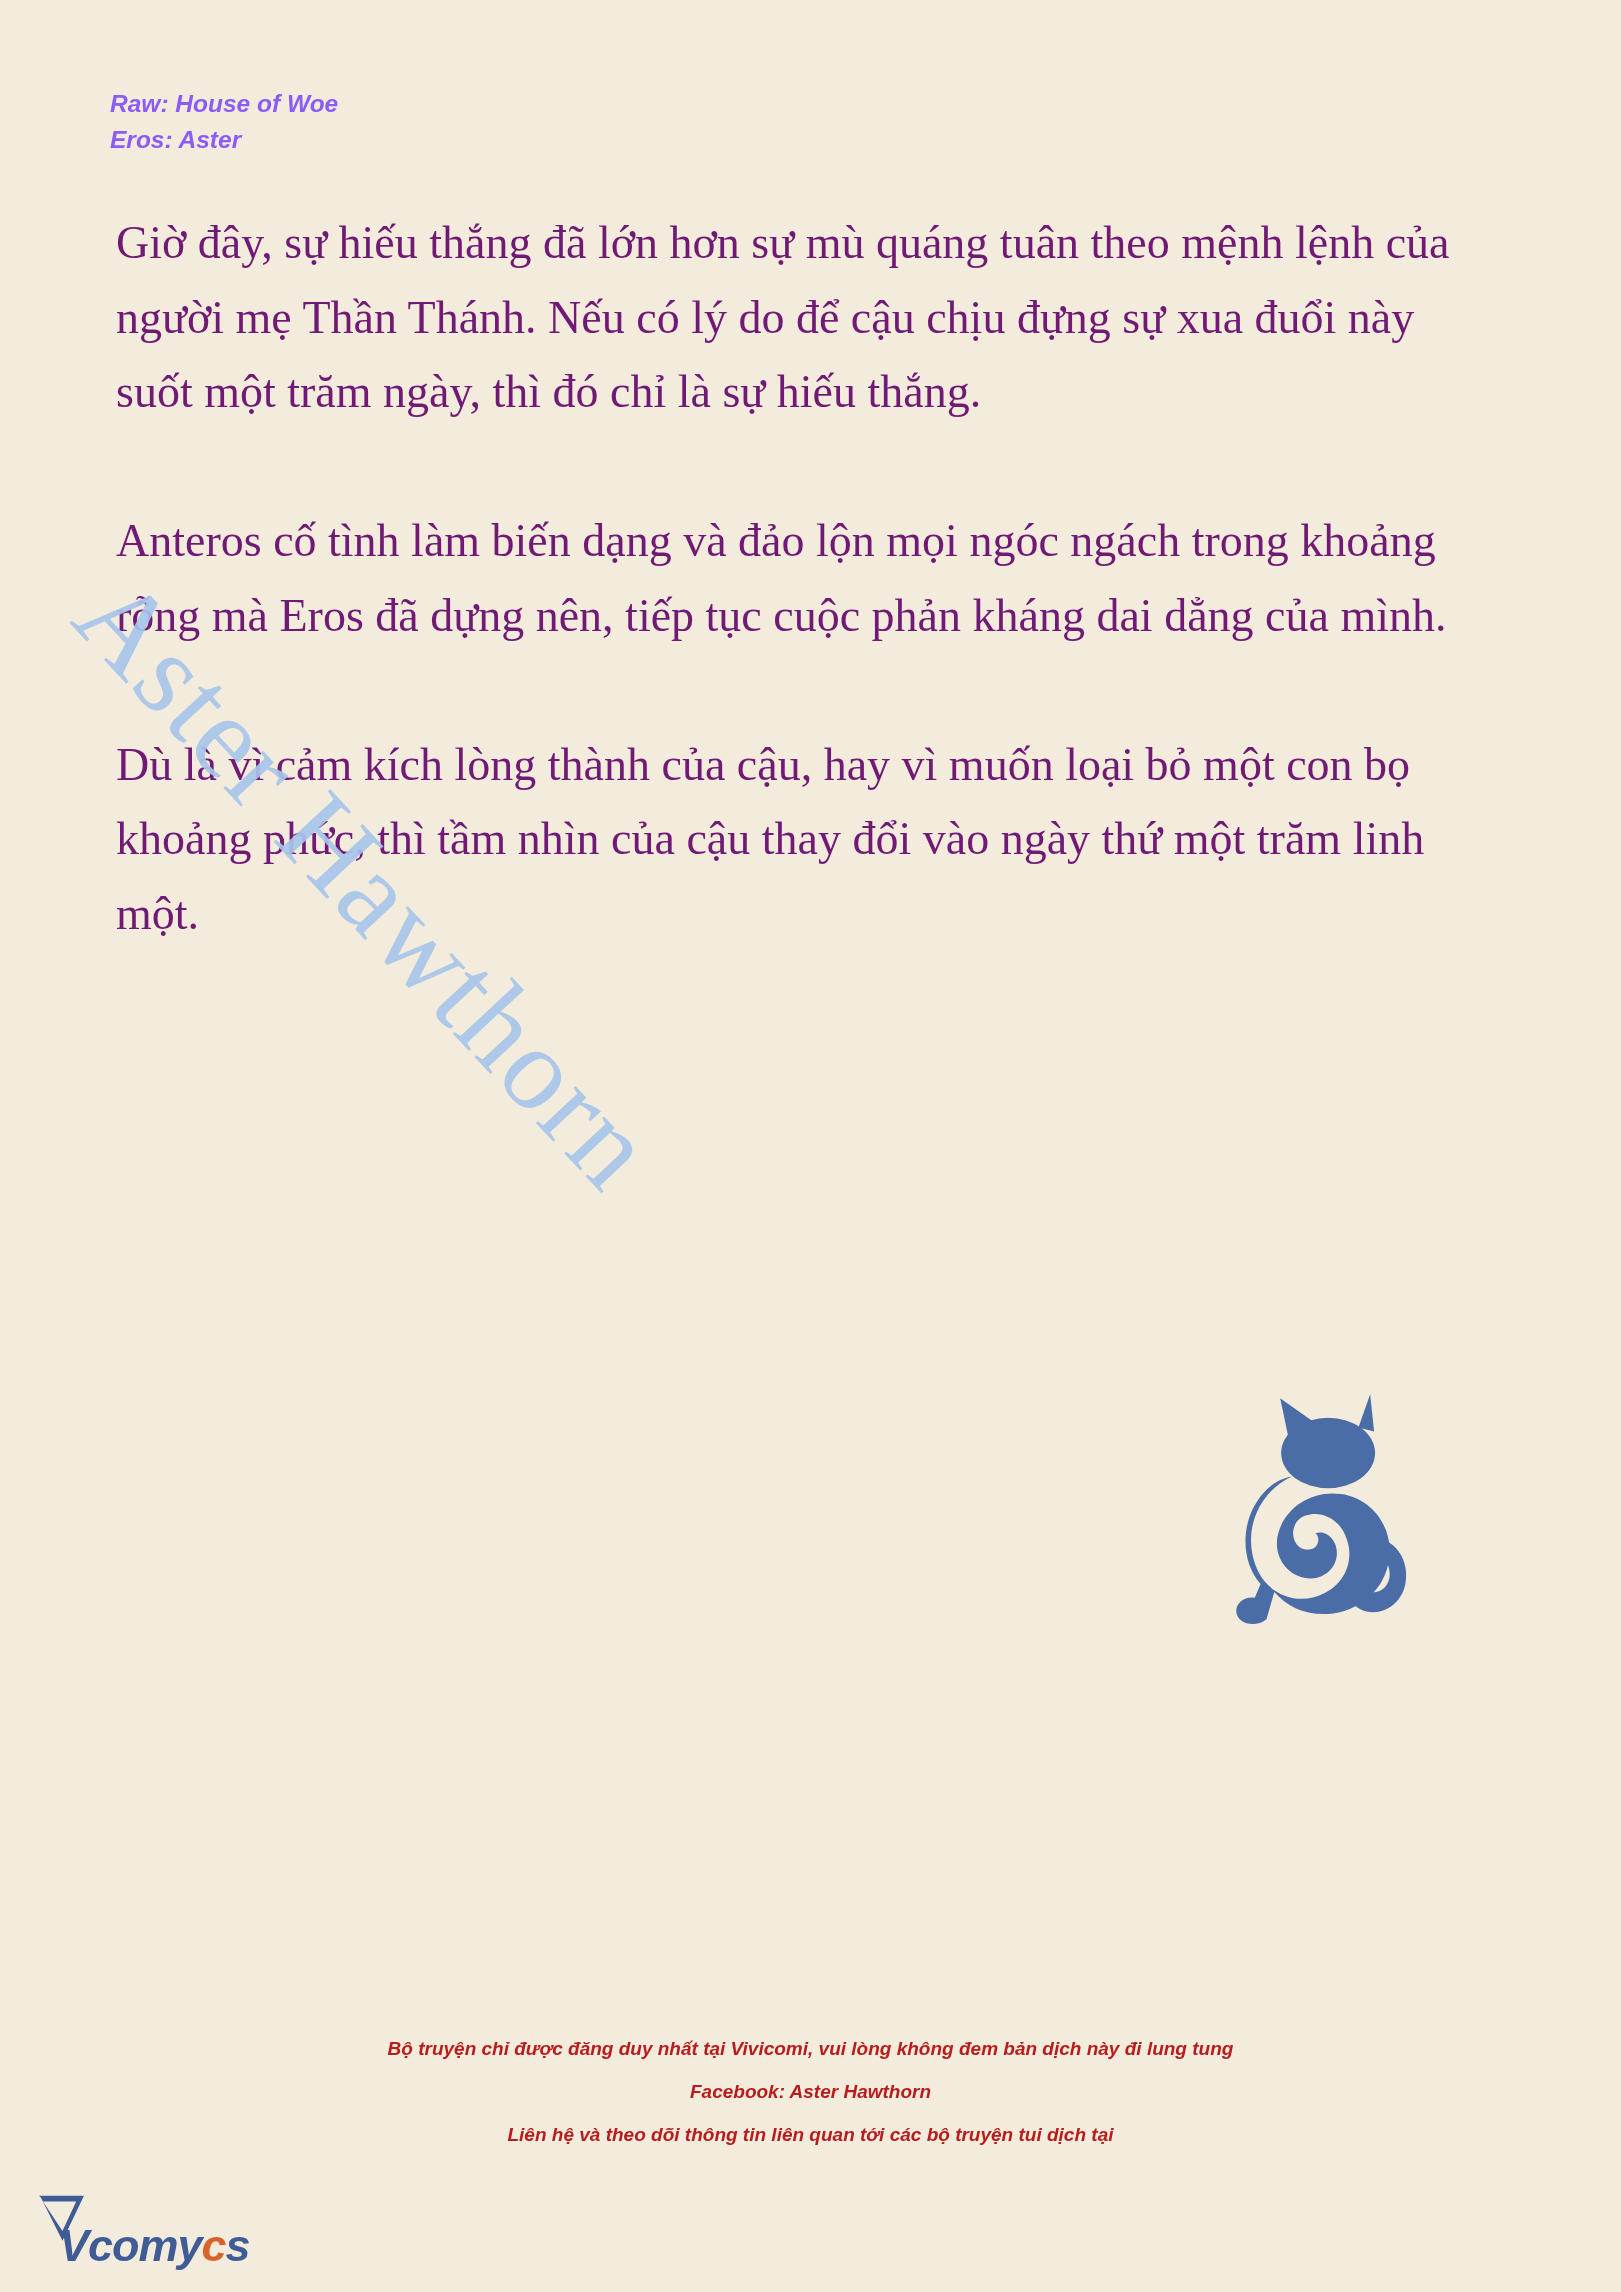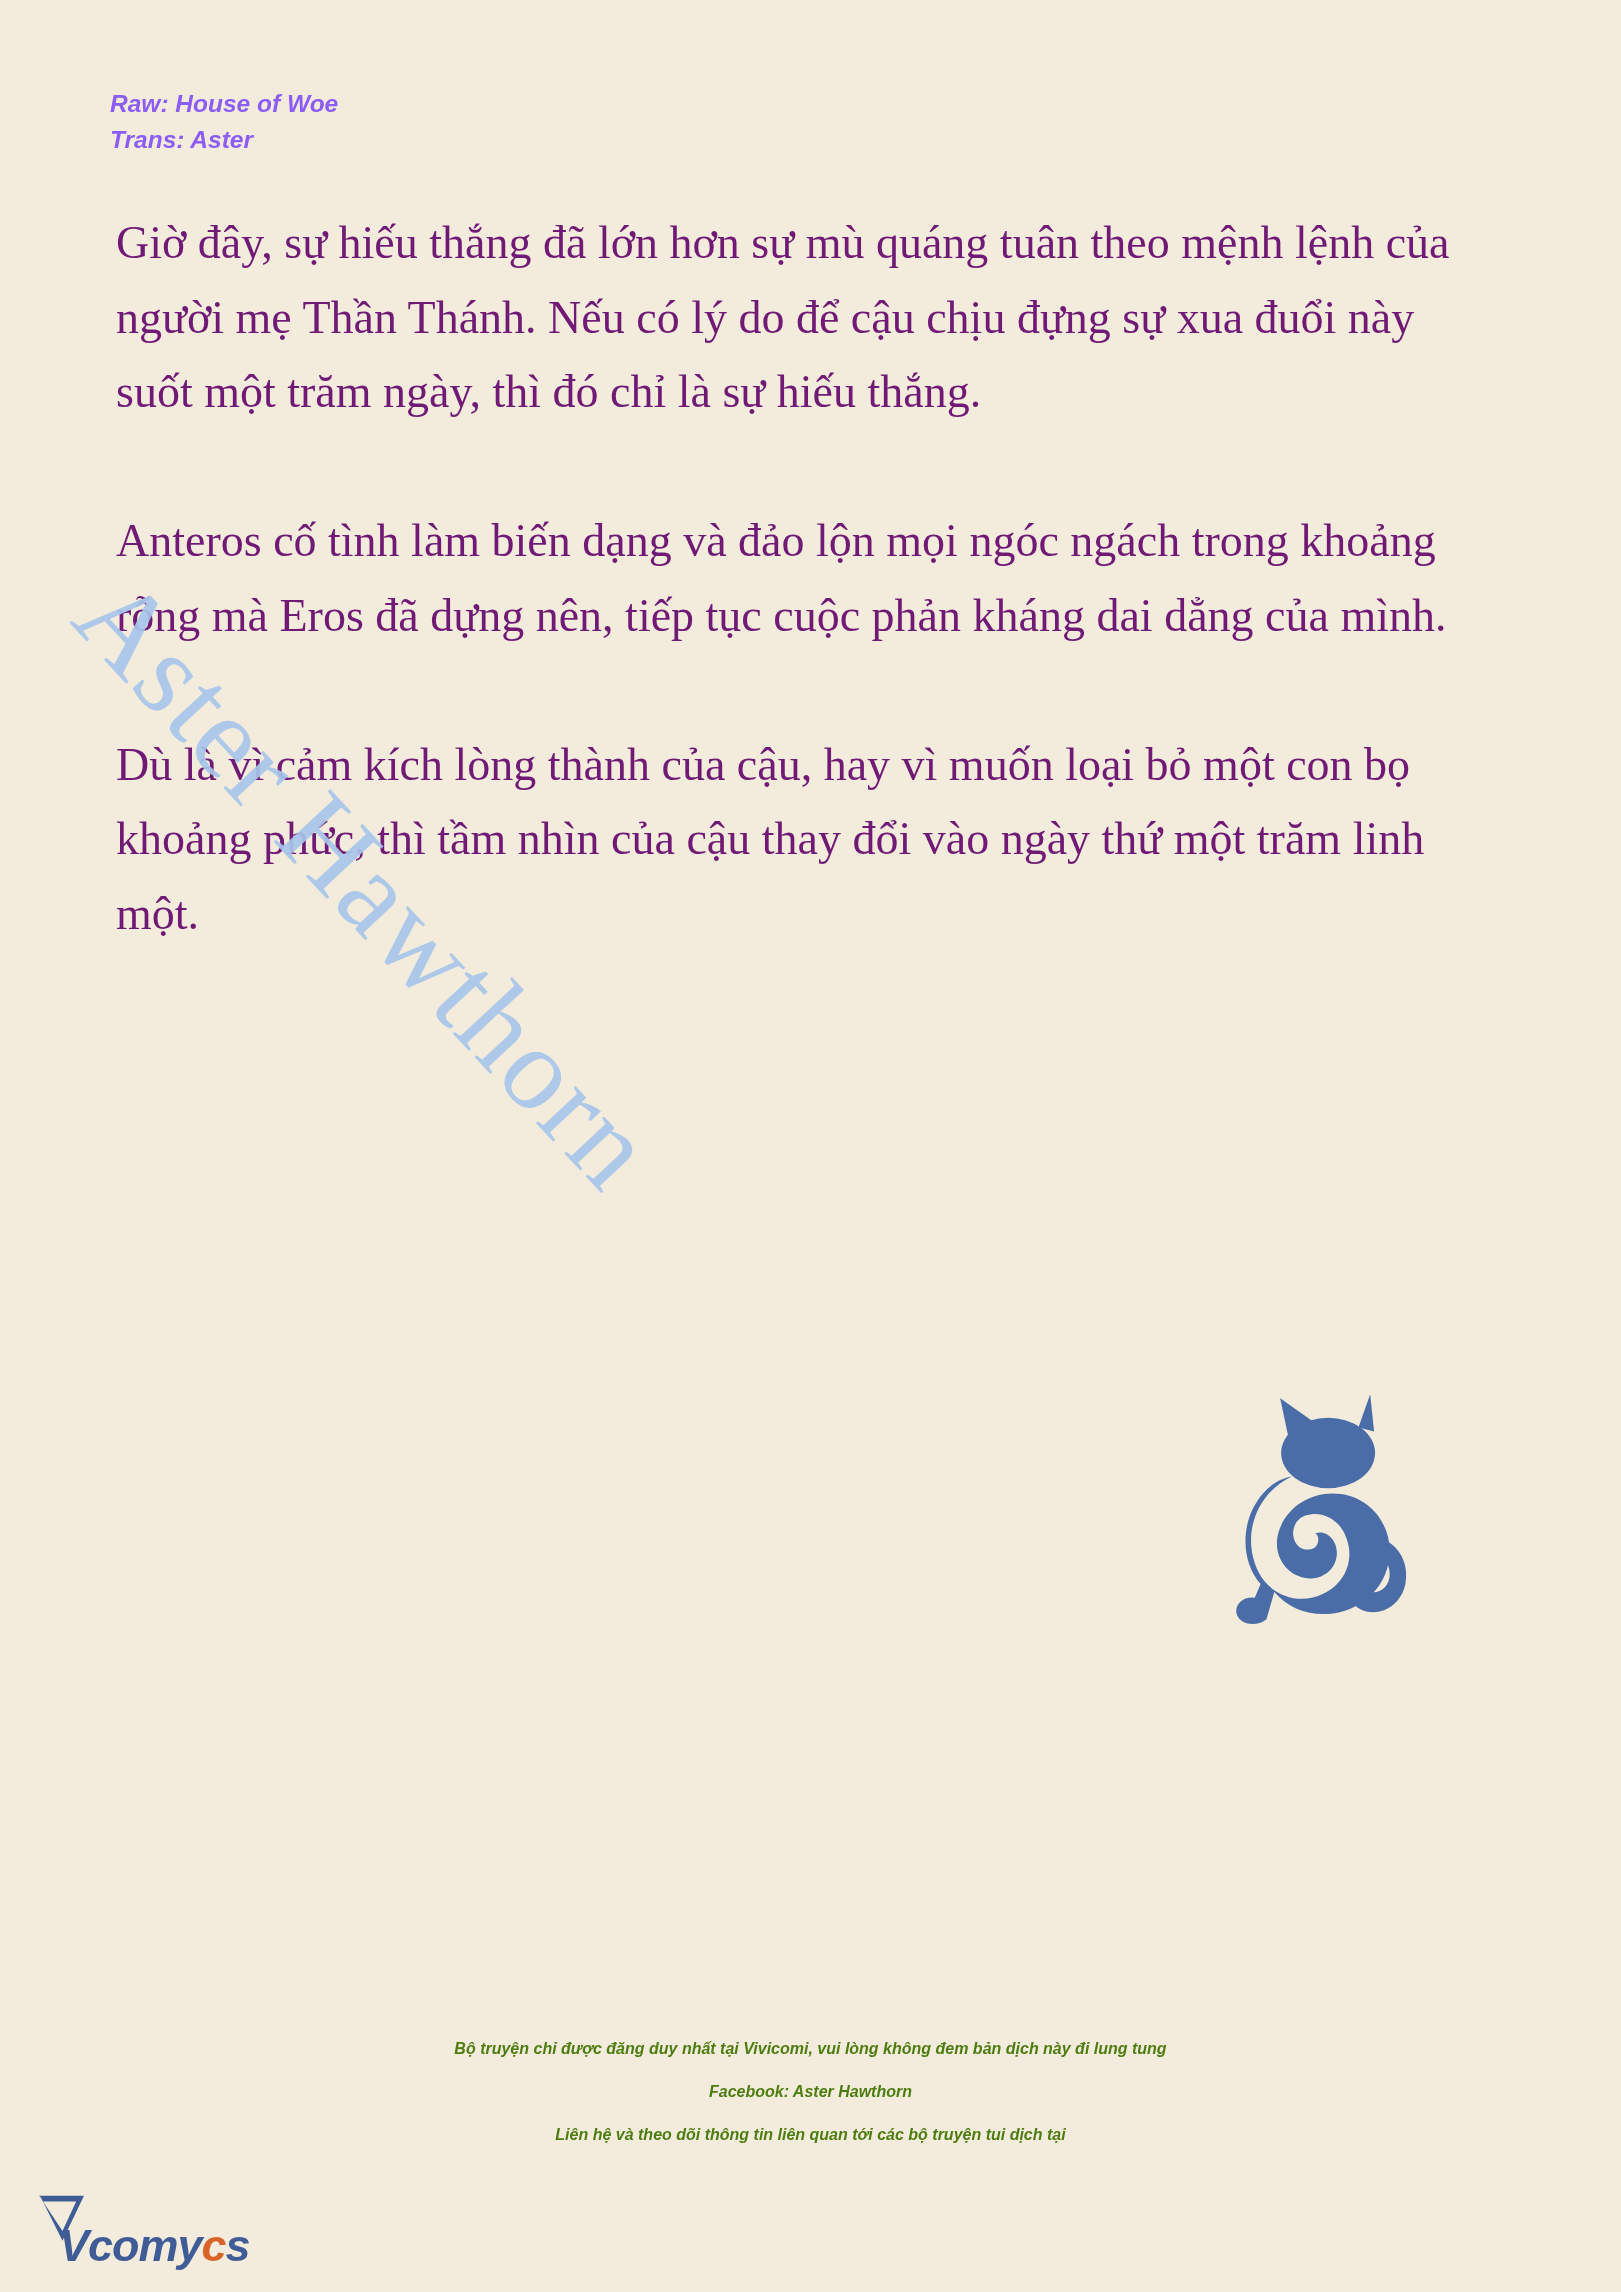--- a/index.html
+++ b/index.html
@@ -82,23 +82,23 @@
   
   .footer-note {
     position: absolute;
     left: 0;
     right: 0;
     top: 2027px;
     text-align: center;
     font-family: "Liberation Sans", sans-serif;
     font-style: italic;
     font-weight: 700;
-    font-size: 16px;
+    font-size: 19px;
     line-height: 43px;
-    color: #4d7c0f;
+    color: #b91c1c;
   }
 
   
   .logo {
     position: absolute;
     left: 33px;
     top: 2184px;
     width: 225px;
     height: 84px;
   }
@@ -116,21 +116,21 @@
   }
   .logo-text .accent { color: #d9642a; }
 </style>
 </head>
 <body>
 
 <div class="page">
 
   <div class="credits">
     <div>Raw: House of Woe</div>
-    <div>Trans: Aster</div>
+    <div>Eros: Aster</div>
   </div>
 
   <div class="body-text">
     <p>Giờ đây, sự hiếu thắng đã lớn hơn sự mù quáng tuân theo mệnh lệnh của người mẹ Thần Thánh. Nếu có lý do để cậu chịu đựng sự xua đuổi này suốt một trăm ngày, thì đó chỉ là sự hiếu thắng.</p>
     <p>Anteros cố tình làm biến dạng và đảo lộn mọi ngóc ngách trong khoảng rỗng mà Eros đã dựng nên, tiếp tục cuộc phản kháng dai dẳng của mình.</p>
     <p>Dù là vì cảm kích lòng thành của cậu, hay vì muốn loại bỏ một con bọ khoảng phức, thì tầm nhìn của cậu thay đổi vào ngày thứ một trăm linh một.</p>
   </div>
 
   <div class="watermark">Aster Hawthorn</div>
 

